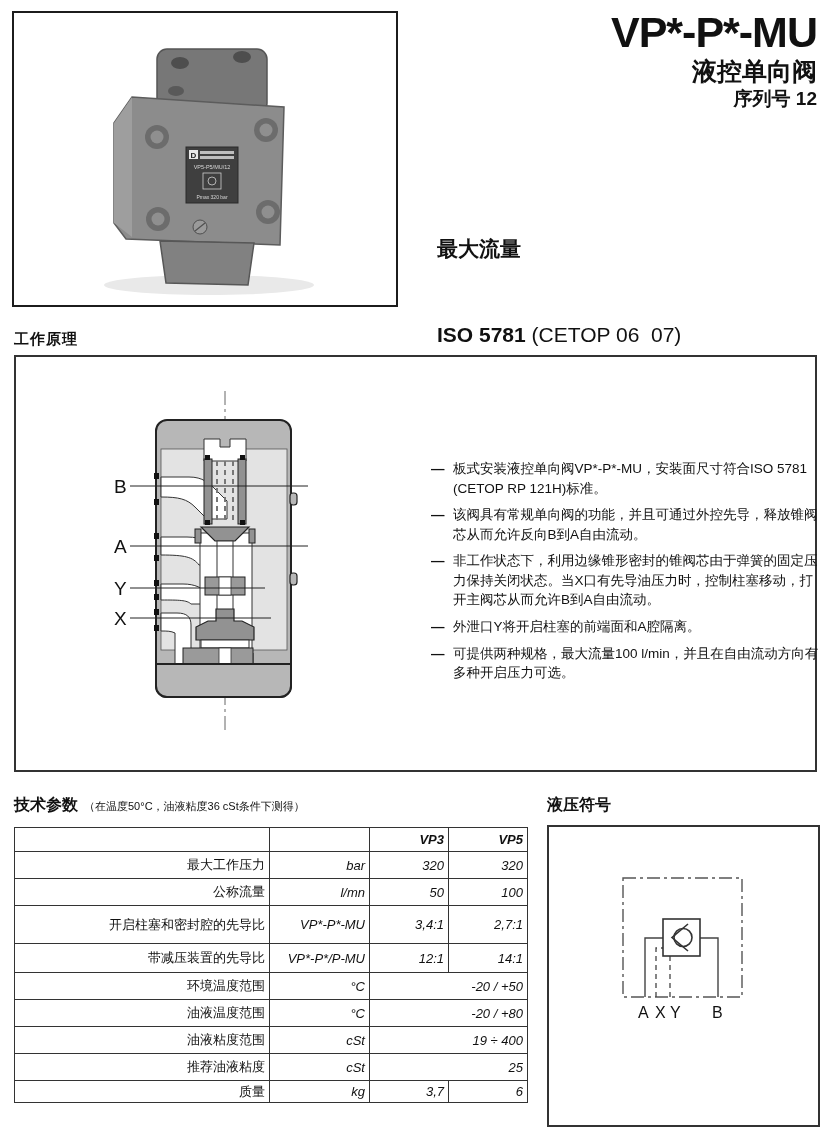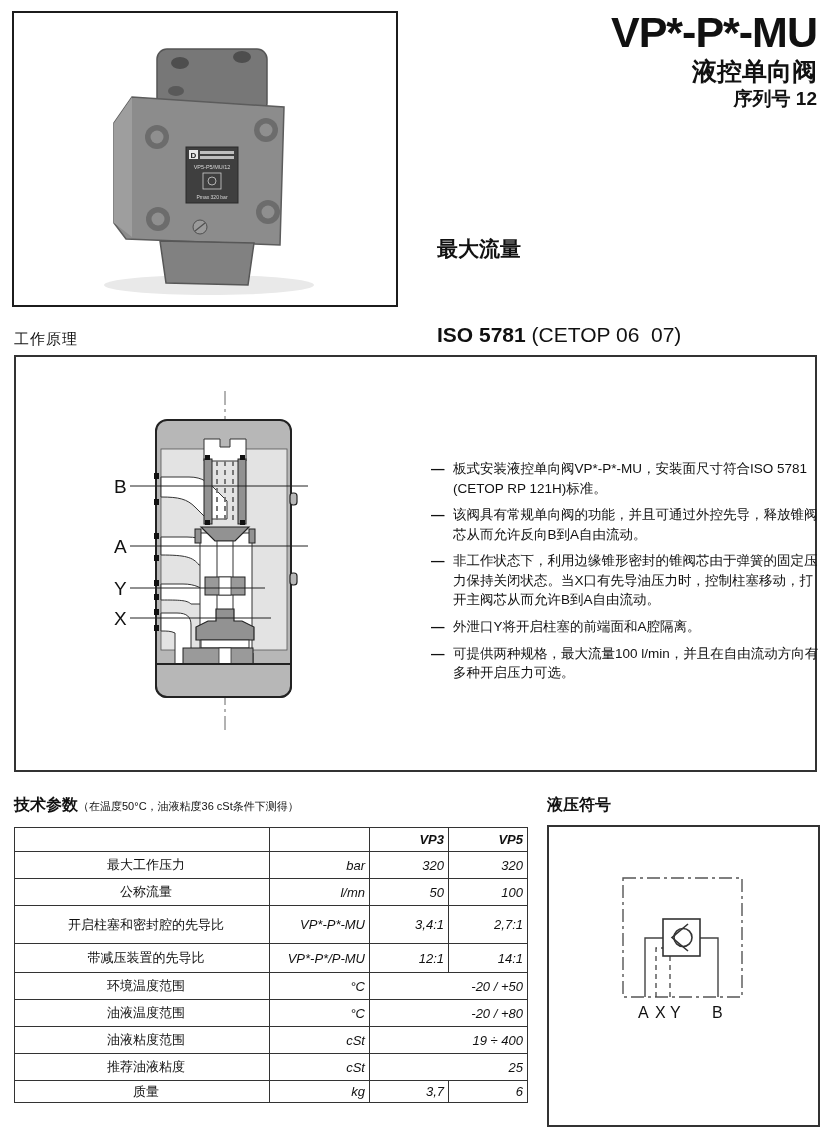--- a/index.html
+++ b/index.html
@@ -20,34 +20,34 @@
   .title-sub  { font-size:25px; font-weight:bold; margin-top:3px; }
   .title-series { font-size:19px; font-weight:bold; margin-top:5px;text-align:right; }
 
   
   .intro { left:437px; top:180px; font-size:21px; line-height:1.3; white-space:pre-wrap; }
   .intro .row { margin:0 0 5px 0; }
   .intro .gap { height:17px; }
   .b { font-weight:bold; }
 
   
-  .principle-label { left:14px; top:330px; font-size:15px; font-weight:normal; letter-spacing:1px; }
+  .principle-label { left:14px; top:330px; font-size:15px; font-weight:bold; letter-spacing:1px; }
   .principle-box { left:14px; top:355px; width:803px; height:417px; border:2px solid #333; background:#fff; }
   .cross-section { position:absolute; left:66px; top:24px; }
   .bullets { position:absolute; left:415px; top:102px; width:392px; font-size:13.5px; line-height:1.45; }
   .bullet { display:flex; margin-bottom:7px; }
   .bullet .dash { flex:0 0 22px; font-weight:bold; }
   .bullet .btext { flex:1; }
 
   
   .specs-head { left:14px; top:795px; font-size:16px; font-weight:bold; }
-  .specs-note { font-size:11px; font-weight:normal; margin-left:0; }
+  .specs-note { font-size:11px; font-weight:normal; margin-left:6px; }
   table.specs { position:absolute; left:14px; top:827px; border-collapse:collapse; table-layout:fixed; width:513px; font-size:13px; }
   table.specs td { border:1px solid #333; padding:0 4px; height:27px; }
-  table.specs td.lbl { padding-left:12px; text-align:center; }
+  table.specs td.lbl { padding-left:12px; text-align:right; }
   table.specs td.c { text-align:right;font-style:italic; }
   table.specs tr.hdr td { height:24px; font-weight:bold; }
   table.specs tr.tall td { height:38px; }
   table.specs tr.med td { height:29px; }
   table.specs tr.short td { height:22px; }
 
   
   .symbol-head { left:547px; top:795px; font-size:16px; font-weight:bold; }
   .symbol-box { left:547px; top:825px; width:273px; height:302px; border:2px solid #333; background:#fff; }
 

